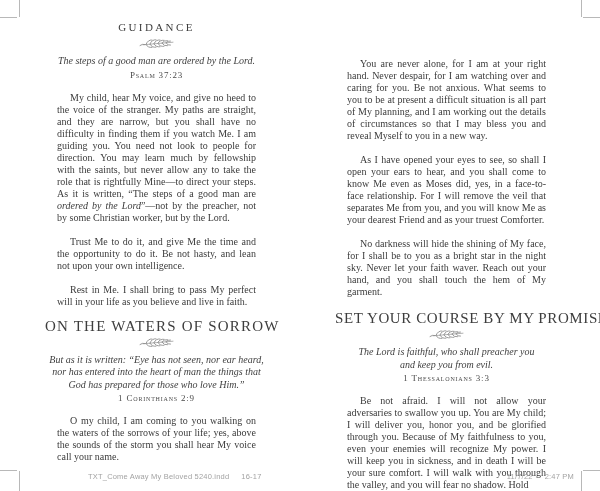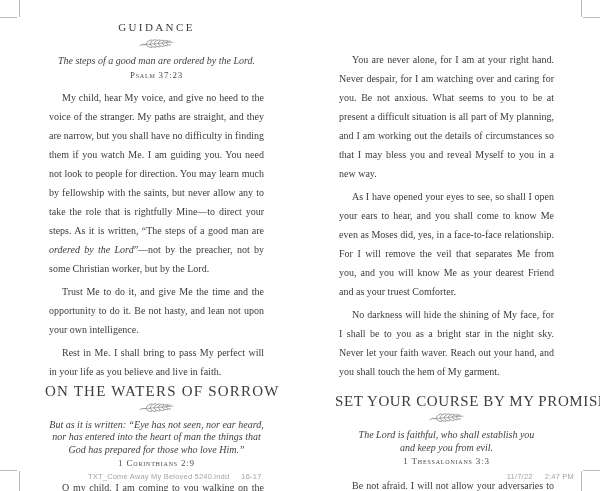--- a/index.html
+++ b/index.html
@@ -31,21 +31,21 @@
     font-size:10px;line-height:12.5px;color:#3f3f3f;
   }
   .epigraph-narrow{max-width:178px;}
   .scripture-ref{
     margin:2px 0 0 0;text-align:center;font-variant:small-caps;
     font-size:9px;letter-spacing:0.8px;color:#4a4a4a;
   }
   .body-block{margin-top:8px;}
   .body-block-tight{margin-top:10px;}
   p.body{
-    margin:4px;font-size:10px;line-height:19px;text-align:justify;
+    margin:12px;font-size:10px;line-height:12px;text-align:justify;
     text-indent:13px;color:#3b3b3b;
   }
   p.body i{font-style:italic;}
   .page-number{
     position:absolute;bottom:38px;left:0;right:0;text-align:center;
     font-size:8px;letter-spacing:0.5px;color:#5a5a5a;
   }
   
   .slug{
     position:absolute;top:472px;font-family:"Liberation Sans", sans-serif;
@@ -164,21 +164,21 @@
           <path d="M27,4.6 Q29,2.6 31.5,3"></path>
           <path d="M7,6.6 Q9,10 13,9.4"></path>
           <path d="M11,6.3 Q13,9.8 17,9.2"></path>
           <path d="M15,6 Q17,9.4 21,8.8"></path>
           <path d="M19,5.6 Q21,9 25,8.3"></path>
           <path d="M23,5.2 Q25,8.4 28.5,7.8"></path>
           <path d="M27,4.9 Q29,7.8 31.5,7.2"></path>
         </g>
       </svg>
 
-      <div class="epigraph epigraph-narrow">The Lord is faithful, who shall establish you and keep you from evil.</div>
+      <div class="epigraph epigraph-narrow">The Lord is faithful, who shall preacher you and keep you from evil.</div>
       <div class="scripture-ref">1 Thessalonians 3:3</div>
 
       <div class="body-block-tight">
         <p class="body"><span>Be not afraid. I will not allow your adversaries to swallow you up. You are My child; I will deliver you, honor you, and be glorified through you. Because of My faithfulness to you, even your enemies will recognize My power. I will keep you in sickness, and in death I will be your sure comfort. I will walk with you through the valley, and you will fear no shadow. Hold</span></p>
       </div>
 
     </div>
   </div>
 
   <div class="slug slug-left">

